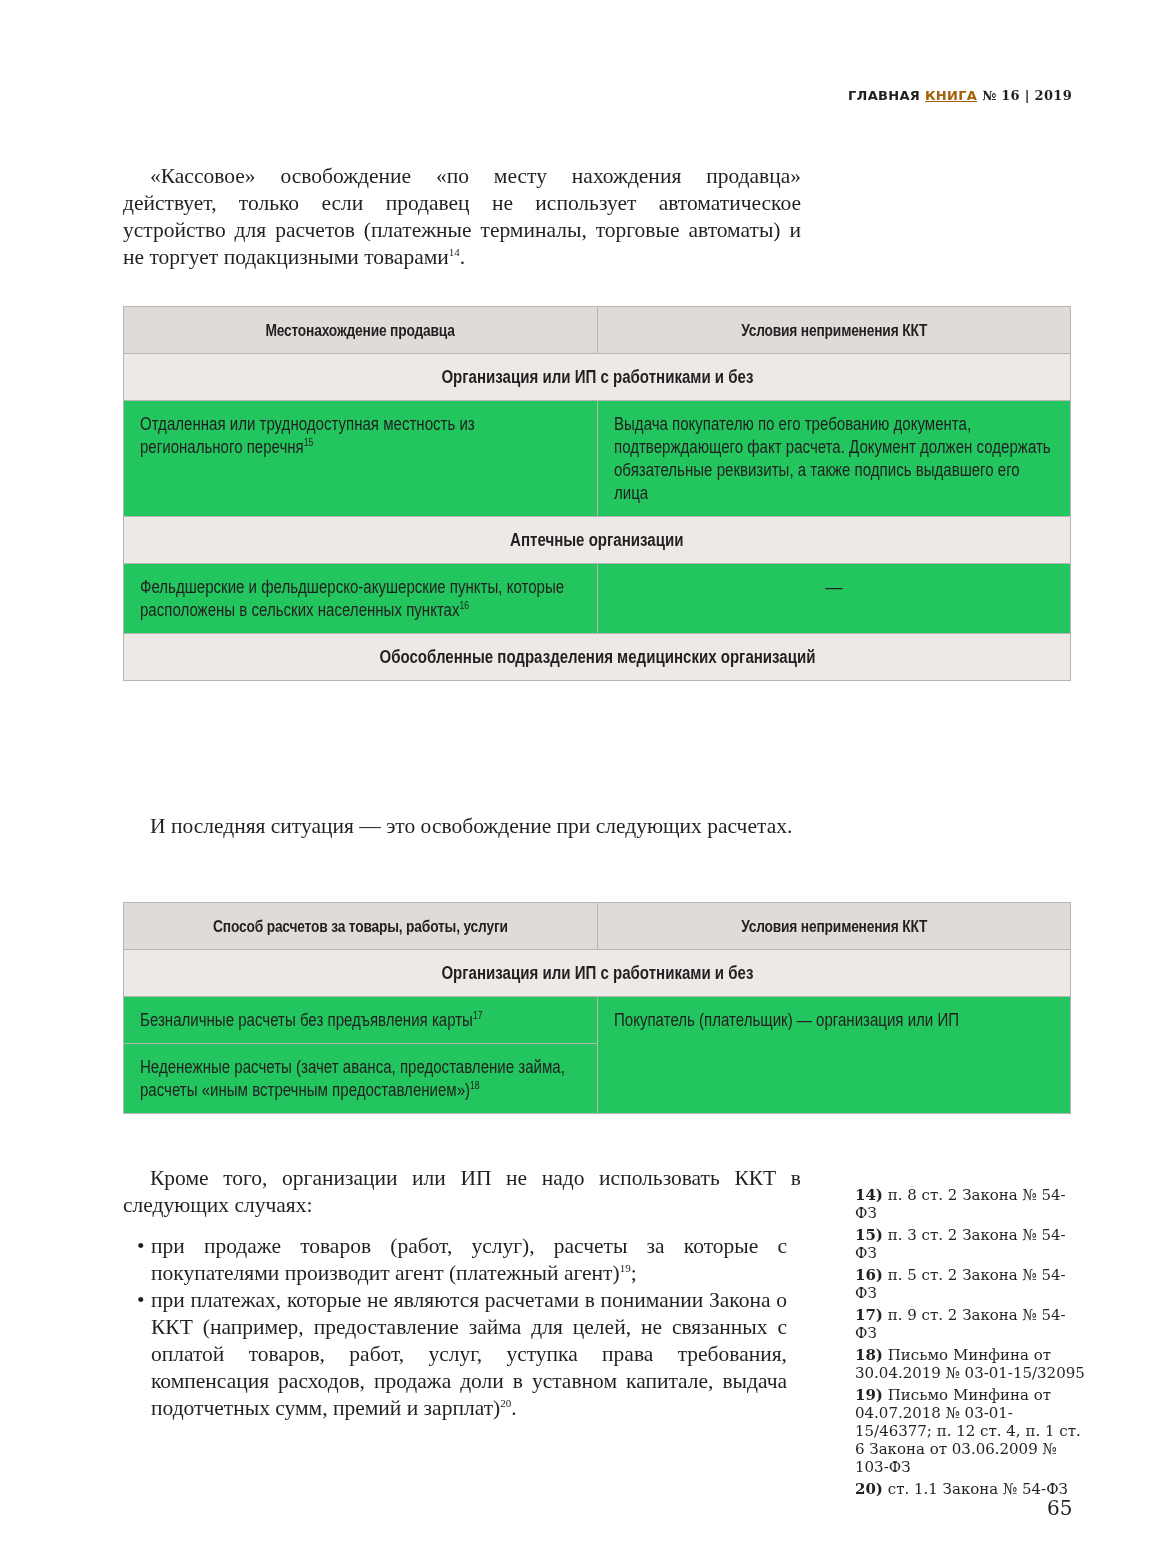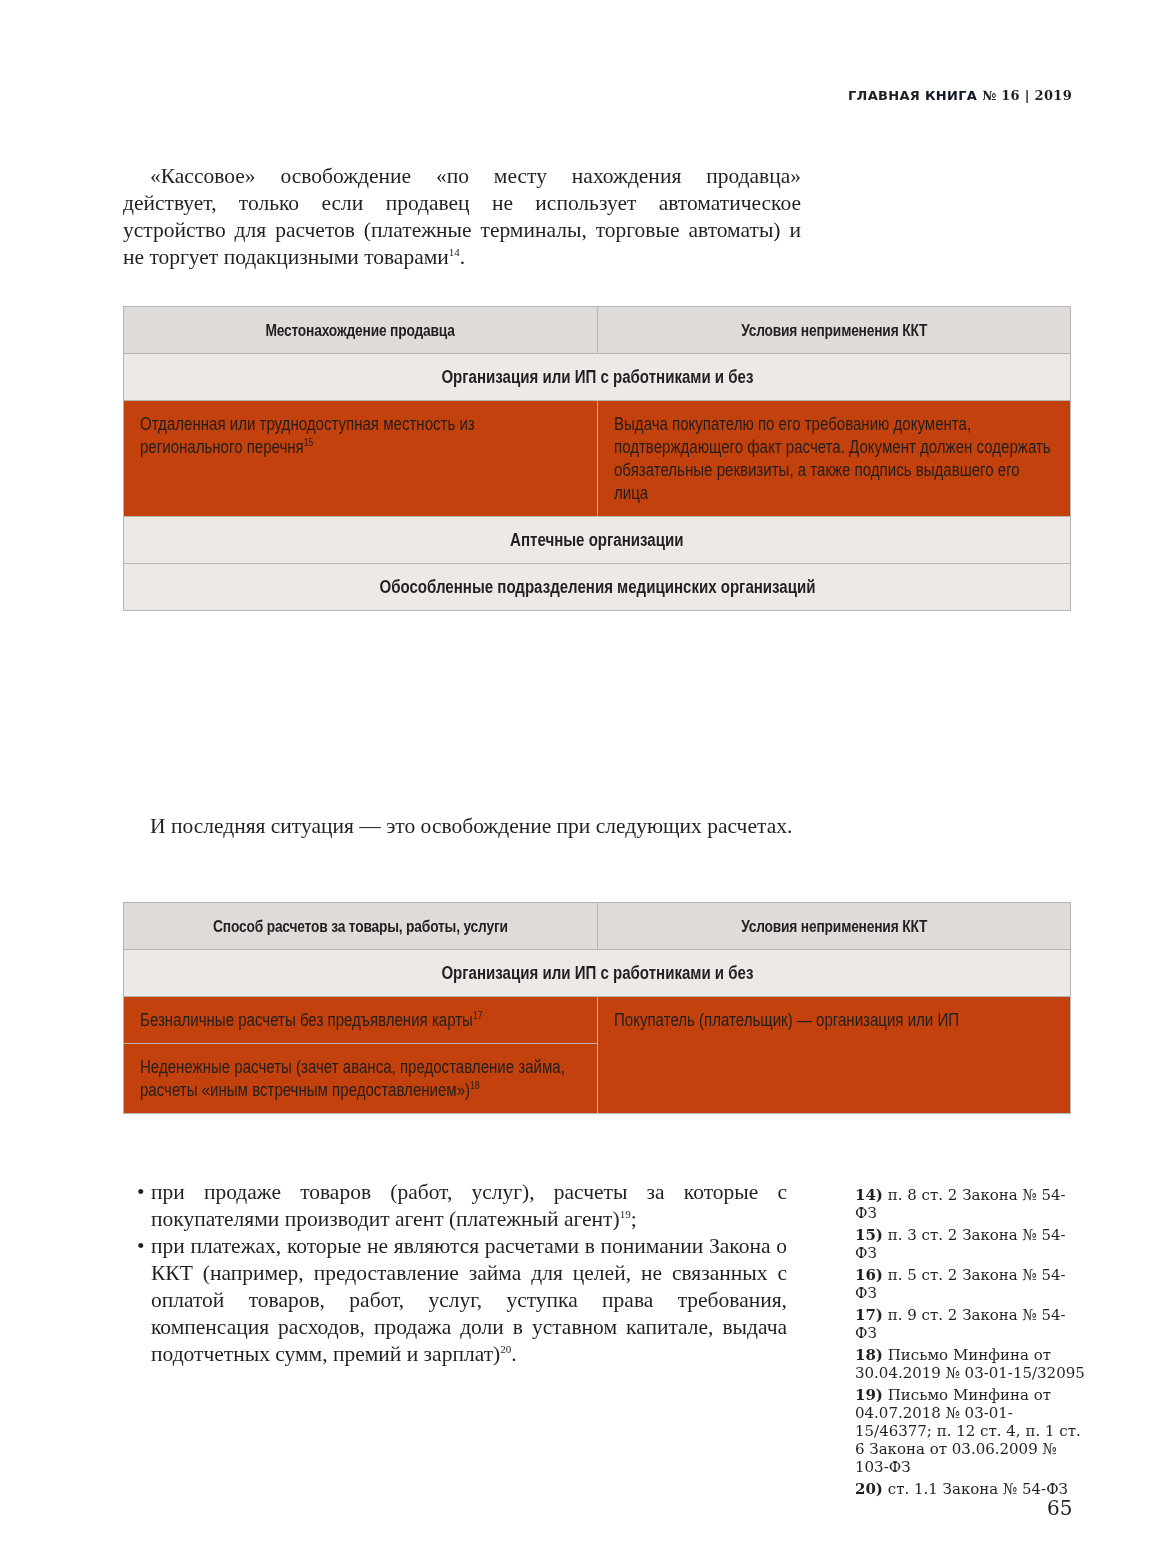--- a/index.html
+++ b/index.html
@@ -18,41 +18,41 @@
   #also { top: 1165px; }
   #also ul { list-style: none; margin: 14px; padding: 0; }
   #also li { position: relative; padding-left: 14px; }
   #also li::before { content: "•"; position: absolute; left: 0; top: 0; }
 
   table.kkt { position: absolute; left: 123px; width: 948px; border-collapse: collapse; font-family: "Liberation Sans", sans-serif; font-size: 17.5px; line-height: 23px; table-layout: fixed; }
   table.kkt th, table.kkt td { border: 1.5px solid #b8b6b4; vertical-align: top; }
   table.kkt col.c1 { width: 474px; }
   table.kkt th { background: #dfdbd8; font-weight: bold; height: 46px; padding: 0 12px; vertical-align: middle; text-align: center; font-size: 16px; letter-spacing: -0.2px; transform-origin: center; }
   table.kkt td.section { background: #ece9e6; font-weight: bold; text-align: center; height: 46px; padding: 0 12px; vertical-align: middle; }
-  table.kkt td.cell { padding: 12px 16px 11px 16px; background: #c2410c; }
+  table.kkt td.cell { padding: 12px 16px 11px 16px; background: #22c55e; }
   table.kkt td.center { text-align: center; }
   table.kkt sup { font-size: 10px; vertical-align: 7px; line-height: 0; }
   .narrow { display: inline-block; transform: scaleX(0.86); transform-origin: left top; width: 116%; }
   .narrow-c { display: inline-block; transform: scaleX(0.86); transform-origin: center top; }
 
   #table1 { top: 306px; }
   #table2 { top: 902px; }
 
   .footnotes { position: absolute; left: 855px; top: 1186px; width: 230px; font-family: "DejaVu Serif", serif; font-size: 15px; line-height: 21.8px; }
   .footnotes .fn { margin: 0; line-height: 18px; margin-bottom: 4px; }
   .footnotes .fn b { font-weight: bold; }
 
   .page-number { position: absolute; top: 1464px; left: 1047px; font-family: "DejaVu Serif", serif; font-size: 20px; margin-top: 32px; }
 </style>
 </head>
 <body>
 
 <div class="running-head">
   <span>ГЛАВНАЯ</span>
-  <span class="brand-accent" style="color: #0f172a;">КНИГА</span>
+  <span class="brand-accent" style="color: #a16207; text-decoration: underline;">КНИГА</span>
   <span class="issue">№ 16 | 2019</span>
 </div>
 
 <div class="body-text" id="intro">
   <p><span>«Кассовое» освобождение «по месту нахождения продавца» действует, только если продавец не использует автоматическое устройство для расчетов (платежные терминалы, торговые автоматы) и не торгует подакцизными товарами</span><sup>14</sup><span>.</span></p>
 </div>
 
 <table class="kkt" id="table1">
   <colgroup>
       <col class="c1">
@@ -67,20 +67,24 @@
   <tbody>
     <tr>
       <td class="section" colspan="2"><span class="narrow-c">Организация или ИП с работниками и без</span></td>
     </tr>
     <tr>
       <td class="cell"><span class="narrow"><span>Отдаленная или труднодоступная местность из регионального перечня</span><sup>15</sup></span></td>
       <td class="cell"><span class="narrow">Выдача покупателю по его требованию документа, подтверждающего факт расчета. Документ должен содержать обязательные реквизиты, а также подпись выдавшего его лица</span></td>
     </tr>
     <tr>
       <td class="section" colspan="2"><span class="narrow-c">Аптечные организации</span></td>
+    </tr>
+    <tr>
+      <td class="cell"><span class="narrow"><span>Фельдшерские и фельдшерско-акушерские пункты, которые расположены в сельских населенных пунктах</span><sup>16</sup></span></td>
+      <td class="cell center"><span>—</span></td>
     </tr>
     <tr>
       <td class="section" colspan="2"><span class="narrow-c">Обособленные подразделения медицинских организаций</span></td>
     </tr>
   </tbody>
 </table>
 
 <div class="body-text" id="last-situation">
   <p>И последняя ситуация — это освобождение при следующих расчетах.</p>
 </div>
@@ -104,20 +108,21 @@
       <td class="cell"><span class="narrow"><span>Безналичные расчеты без предъявления карты</span><sup>17</sup></span></td>
       <td class="cell" rowspan="2"><span class="narrow">Покупатель (плательщик) — организация или ИП</span></td>
     </tr>
     <tr>
       <td class="cell"><span class="narrow"><span>Неденежные расчеты (зачет аванса, предоставление займа, расчеты «иным встречным предоставлением»)</span><sup>18</sup></span></td>
     </tr>
   </tbody>
 </table>
 
 <div class="body-text" id="also">
+  <p>Кроме того, организации или ИП не надо использовать ККТ в следующих случаях:</p>
   <ul>
     <li><span>при продаже товаров (работ, услуг), расчеты за которые с покупателями производит агент (платежный агент)</span><sup>19</sup><span>;</span></li>
     <li><span>при платежах, которые не являются расчетами в понимании Закона о ККТ (например, предоставление займа для целей, не связанных с оплатой товаров, работ, услуг, уступка права требования, компенсация расходов, продажа доли в уставном капитале, выдача подотчетных сумм, премий и зарплат)</span><sup>20</sup><span>.</span></li>
   </ul>
 </div>
 
 <div class="footnotes">
   <p class="fn"><b>14)</b> <span>п. 8 ст. 2 Закона № 54-ФЗ</span></p>
   <p class="fn"><b>15)</b> <span>п. 3 ст. 2 Закона № 54-ФЗ</span></p>
   <p class="fn"><b>16)</b> <span>п. 5 ст. 2 Закона № 54-ФЗ</span></p>

